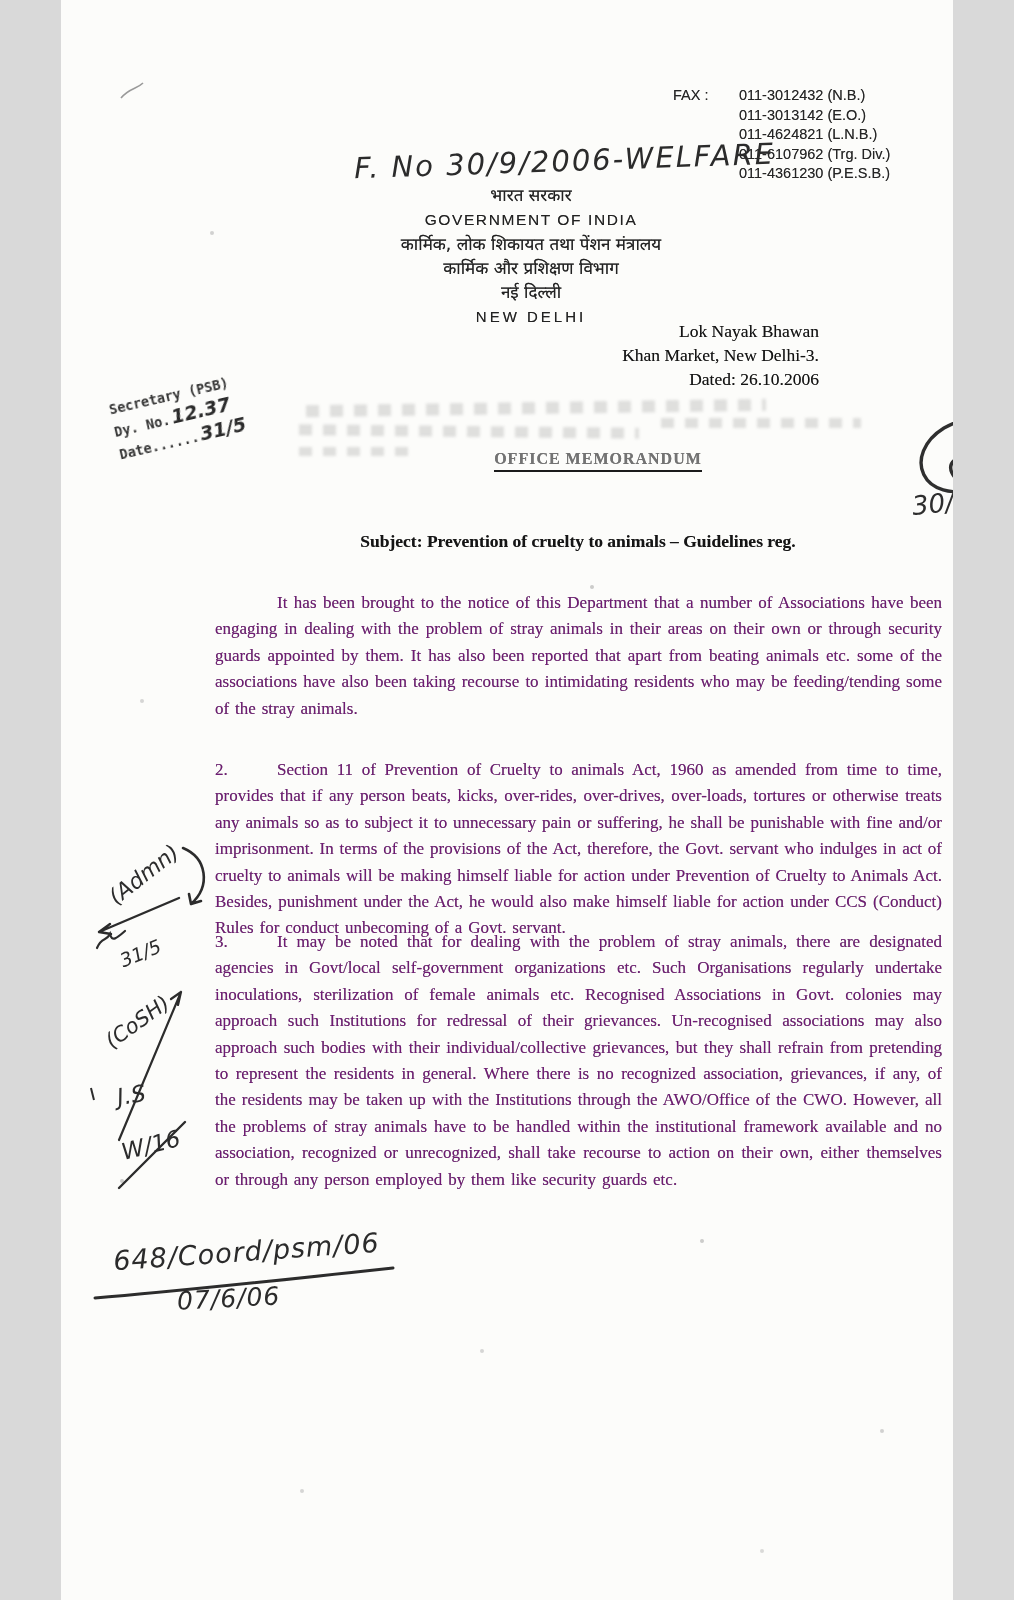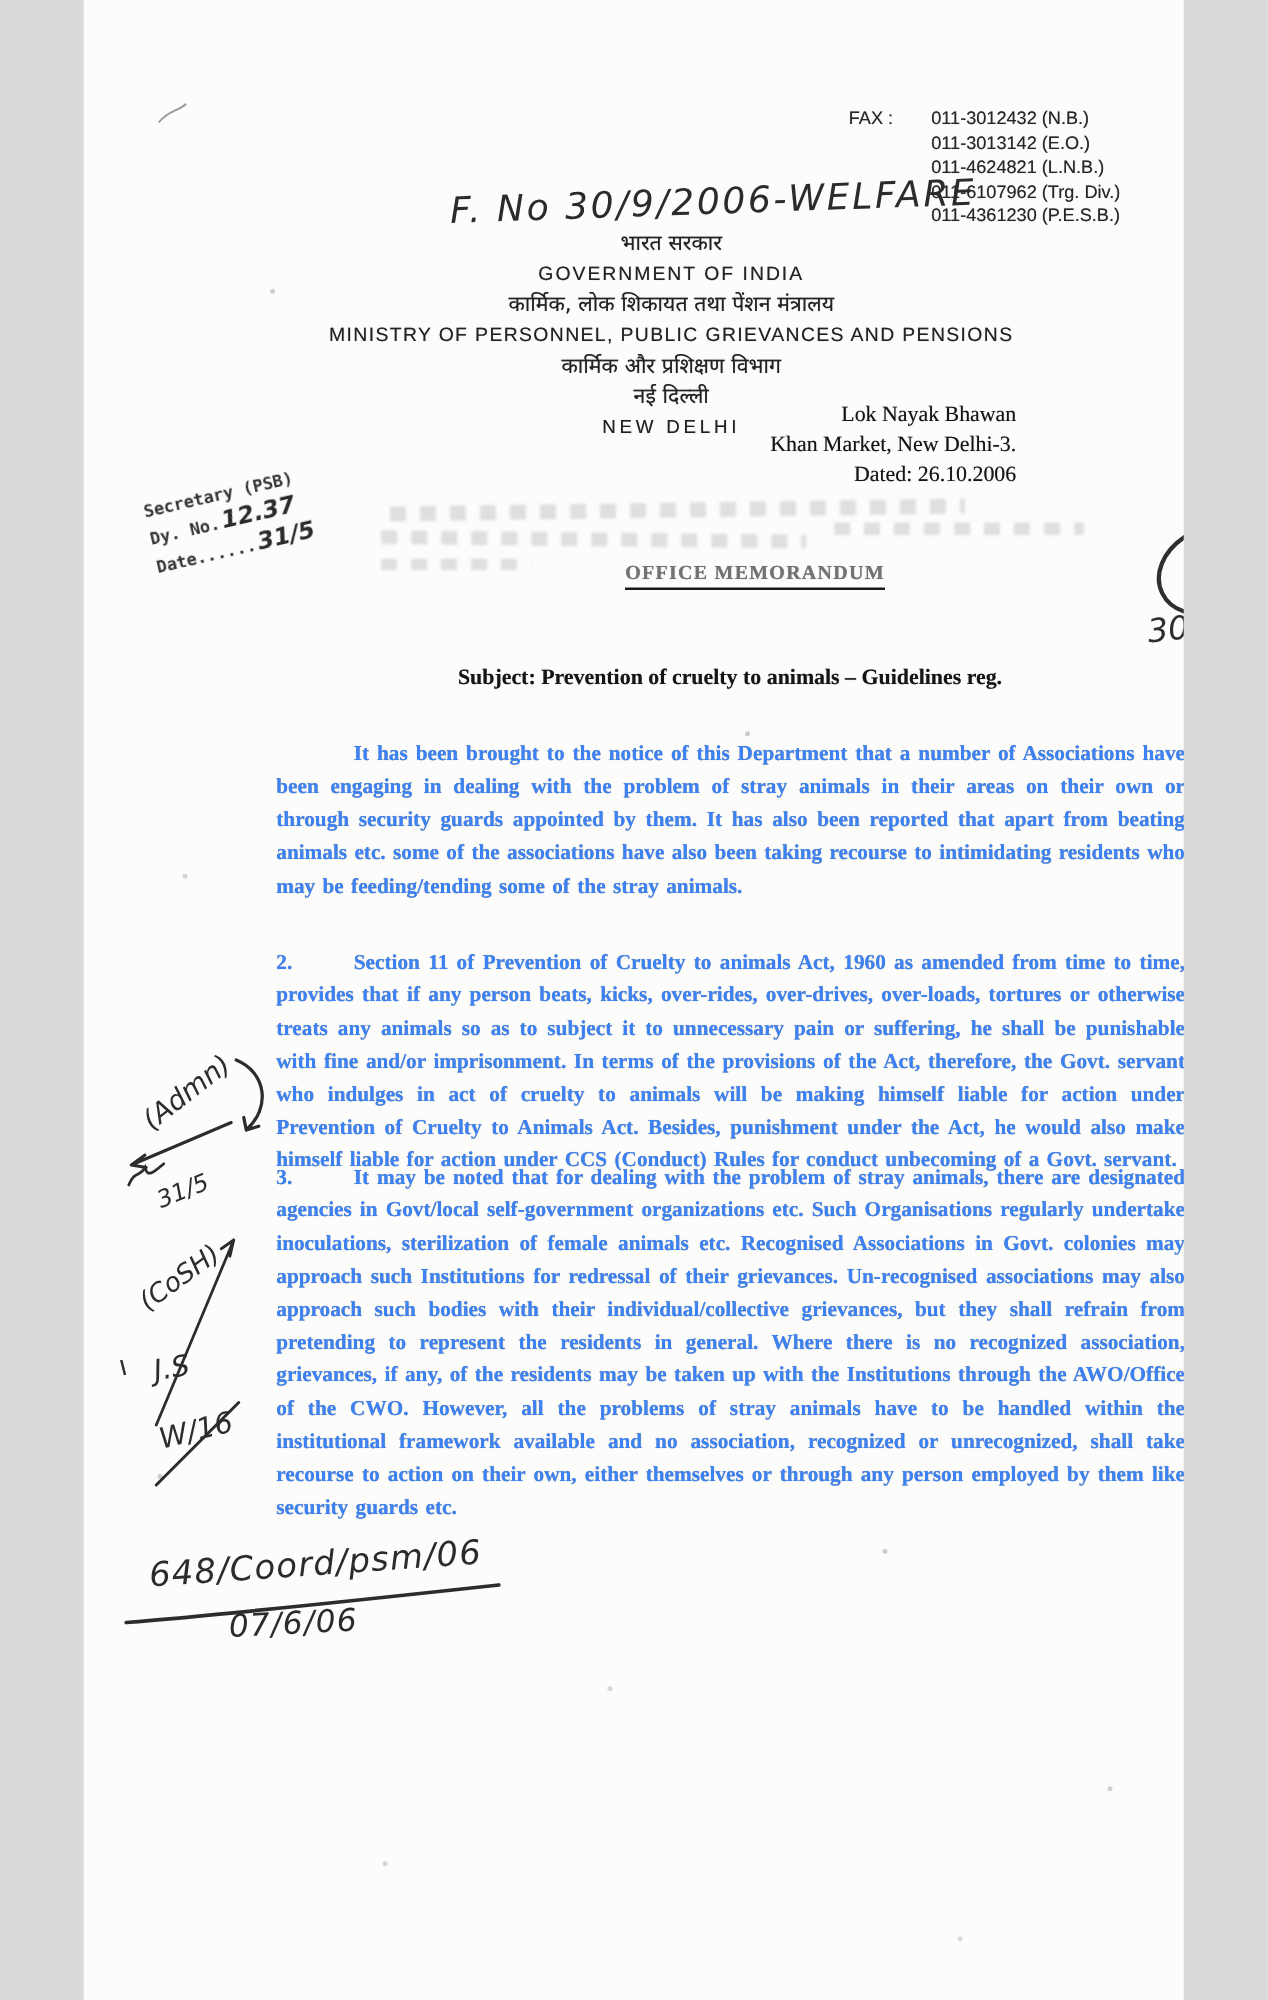--- a/index.html
+++ b/index.html
@@ -1,19 +1,19 @@
 <!DOCTYPE html>
 <html><head>
 <meta charset="utf-8">
 <style>
   html,body { margin:0; padding:0; background:#d9d9d9; }
   .page {
     position:relative; width:880px; height:1600px; margin:0 auto;
     background:#fcfcfa; overflow:hidden;
-    font-family:"Liberation Serif", serif; color:#1d1d1d;
+    font-family:"Liberation Serif", serif; color:#1d1d1d;padding-left:12px;
   }
   .abs { position:absolute; }
   .txt { text-shadow:0 0 0.6px rgba(35,35,35,.55); }
 
   
   .fax { left:612px; top:86px; font-family:"Liberation Sans",sans-serif; font-size:14.5px; color:#262626; }
   .fax-row { display:flex; line-height:19.5px; white-space:nowrap; }
   .fax-label { display:inline-block; width:66px; }
 
   
@@ -36,21 +36,21 @@
   .stamp .hwv { font-size:19px; font-weight:bold; margin-left:2px; }
 
   
   .om-title { left:30px; top:450px; width:1014px; text-align:center; }
   .om-title span { display:inline-block; font-size:16px; font-weight:bold; letter-spacing:1px;
                    border-bottom:2.5px solid #1b1b1b; padding-bottom:2px; color:#737373;text-align:center; }
   .subject { left:154px; top:531px; width:726px; text-align:center; font-size:17.5px; font-weight:bold; color:#151515; }
 
   
   .body-para { position:absolute; left:154px; width:727px; margin:0; text-align:justify;
-               font-size:17px; line-height:26.4px; word-spacing:1.6px; color:#3b82f6;font-weight:bold; }
+               font-size:17px; line-height:26.4px; word-spacing:1.6px; color:#701a75; }
   .p1 { top:590px; } .p2 { top:757px; } .p3 { top:929px; }
   .pnum { display:inline-block; width:62px; }
 
   
   .signature { left:823px; top:408px; width:185px; height:135px; }
   .sig-date { position:absolute; left:28px; top:80px; font-size:26px; transform:rotate(-6deg); color:#2e2e2e; }
 
   
   .mnote { color:#2c2c2c; white-space:nowrap; }
   .admn  { left:42px;  top:862px;  font-size:22px; transform:rotate(-38deg); }
@@ -102,21 +102,20 @@
       <span>011-4361230 (P.E.S.B.)</span>
     </div>
   </div>
 
   <div class="abs hw fileno">F. No 30/9/2006-WELFARE</div>
 
   <div class="abs letterhead txt">
     <div class="lh-hindi">भारत सरकार</div>
     <div class="lh-eng">GOVERNMENT OF INDIA</div>
     <div class="lh-hindi">कार्मिक, लोक शिकायत तथा पेंशन मंत्रालय</div>
-    <div class="lh-eng" style="letter-spacing:1.1px;">MINISTRY OF PERSONNEL, PUBLIC GRIEVANCES AND PENSIONS</div>
     <div class="lh-hindi">कार्मिक और प्रशिक्षण विभाग</div>
     <div class="lh-hindi">नई दिल्ली</div>
     <div class="lh-eng lh-city-eng">NEW DELHI</div>
   </div>
 
   <div class="abs address txt">
     <div>Lok Nayak Bhawan</div>
     <div>Khan Market, New Delhi-3.</div>
     <div>Dated: 26.10.2006</div>
   </div>

